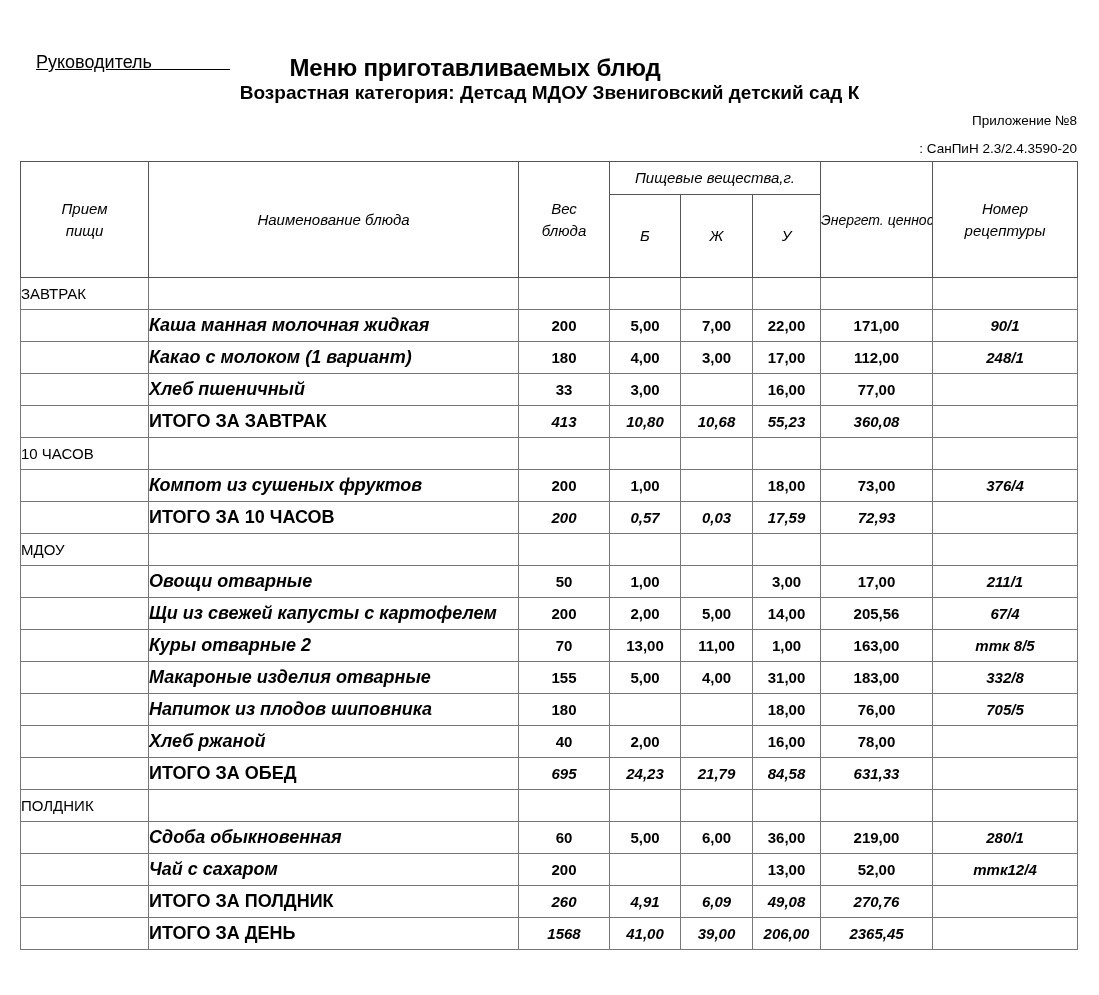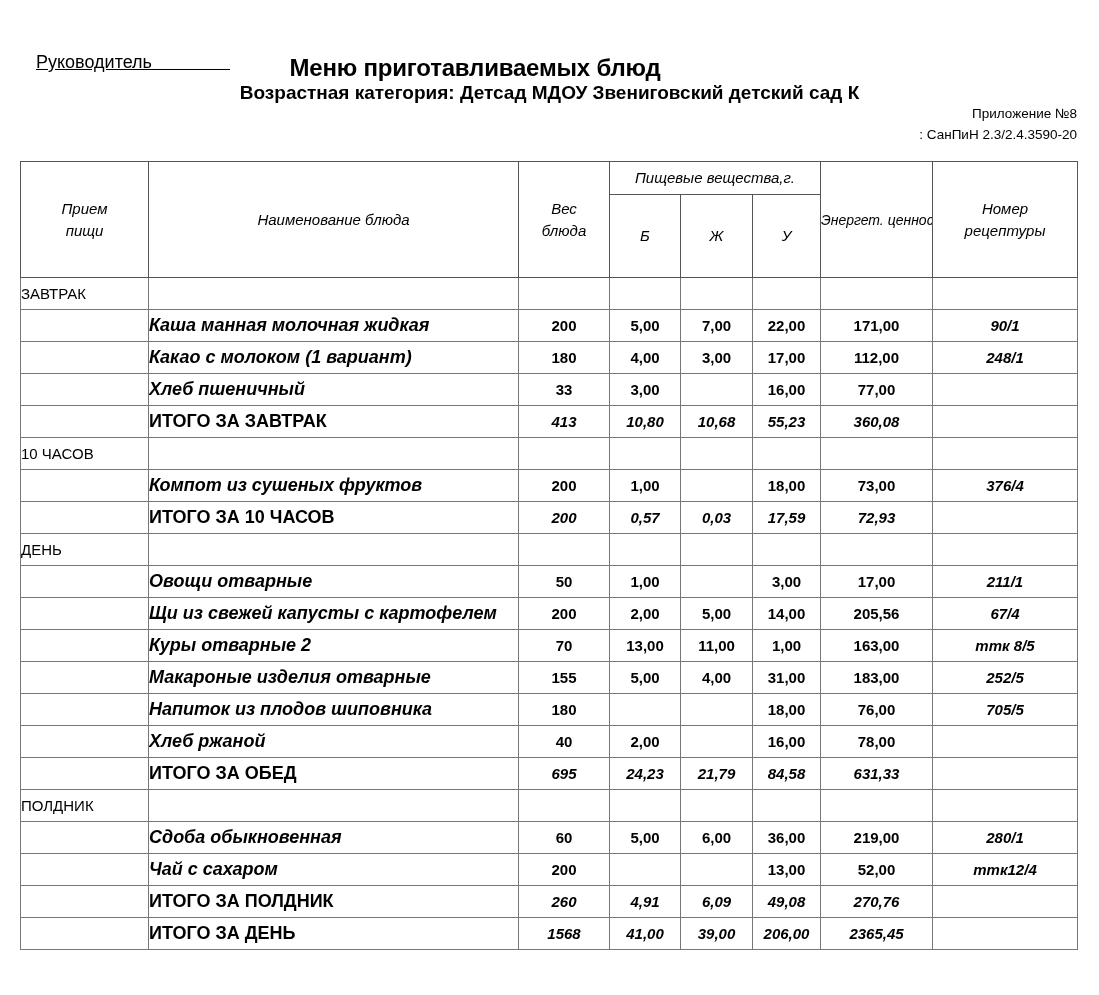--- a/index.html
+++ b/index.html
@@ -70,20 +70,21 @@
   .appendix-block {
     position: absolute;
     right: 22px;
     top: 103px;
     text-align: right;
   }
   .appendix-line {
     font-size: 13.5px;
     line-height: 21px;
     white-space: nowrap;
+    margin-top: 7px;
   }
 
   
   .menu-table-wrap {
     position: absolute;
     left: 20px;
     top: 161px;
     width: 1079px;   
     overflow: hidden;
   }
@@ -318,21 +319,21 @@
           <td class="meal-cell"></td>
           <td class="name-cell total">ИТОГО ЗА 10 ЧАСОВ</td>
           <td class="num total">200</td>
           <td class="num total">0,57</td>
           <td class="num total">0,03</td>
           <td class="num total">17,59</td>
           <td class="num total">72,93</td>
           <td class="rec"></td>
         </tr>
         <tr class="section-row">
-          <td class="meal-cell">ДЕНЬ</td>
+          <td class="meal-cell">МДОУ</td>
           <td class="name-cell"></td>
           <td class="num"></td>
           <td class="num"></td>
           <td class="num"></td>
           <td class="num"></td>
           <td class="num"></td>
           <td class="rec"></td>
         </tr>
         <tr class="dish-row">
           <td class="meal-cell"></td>
@@ -365,21 +366,21 @@
           <td class="rec">ттк 8/5</td>
         </tr>
         <tr class="dish-row">
           <td class="meal-cell"></td>
           <td class="name-cell">Макароные изделия отварные</td>
           <td class="num">155</td>
           <td class="num">5,00</td>
           <td class="num">4,00</td>
           <td class="num">31,00</td>
           <td class="num">183,00</td>
-          <td class="rec">252/5</td>
+          <td class="rec">332/8</td>
         </tr>
         <tr class="dish-row">
           <td class="meal-cell"></td>
           <td class="name-cell">Напиток из плодов шиповника</td>
           <td class="num">180</td>
           <td class="num"></td>
           <td class="num"></td>
           <td class="num">18,00</td>
           <td class="num">76,00</td>
           <td class="rec">705/5</td>

